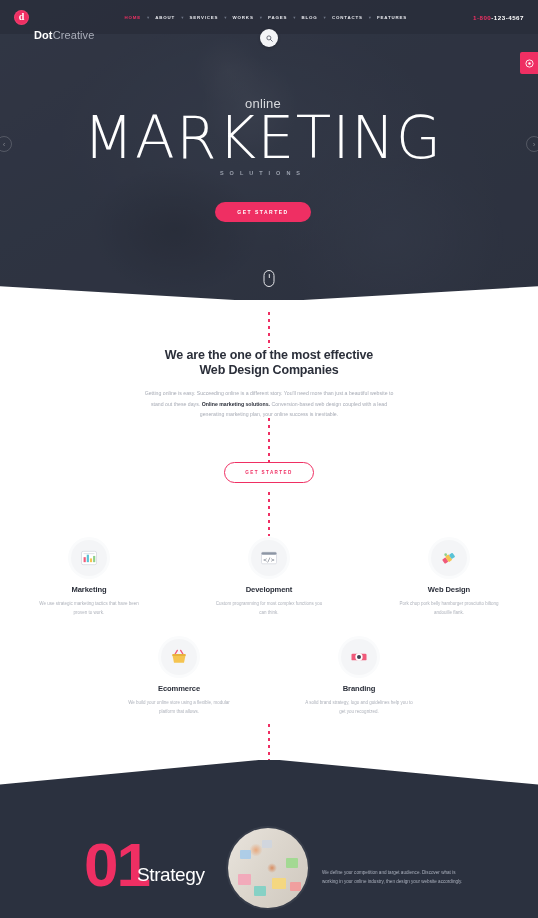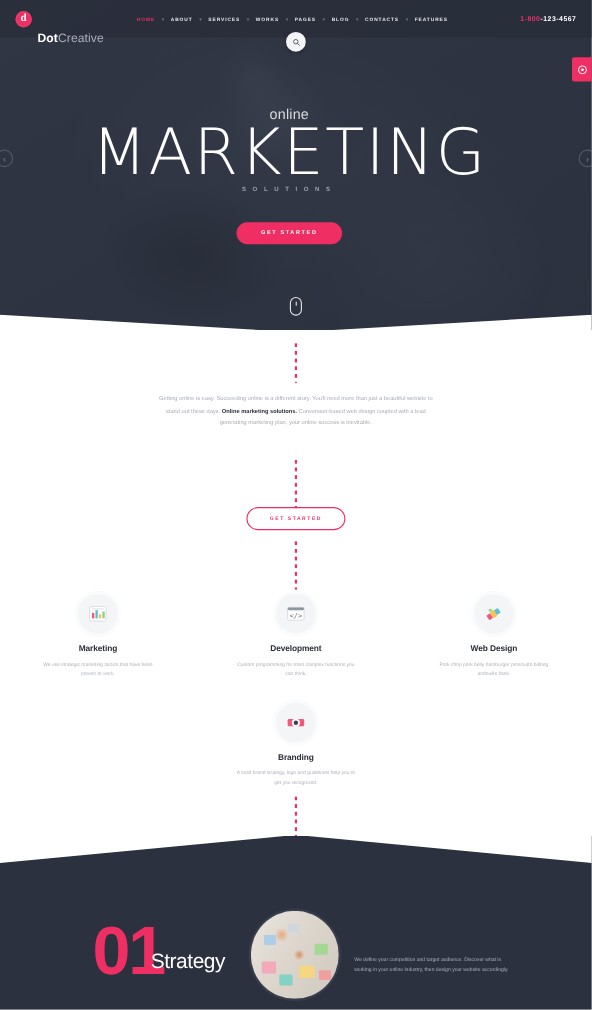--- a/index.html
+++ b/index.html
@@ -287,20 +287,24 @@
       <circle cx="8" cy="8" r="2.2" fill="#ffffff"></circle>
     </svg>
   </div>
 
   <div class="dots" style="top:312px;height:36px;"></div>
   <div class="dots" style="top:418px;height:44px;"></div>
   <div class="dots" style="top:492px;height:44px;"></div>
   <div class="dots" style="top:724px;height:44px;"></div>
 
   <section class="intro">
+    <h2>
+      <span>We are the one of the most effective</span><br>
+      <span>Web Design Companies</span>
+    </h2>
     <p>
       <span>Getting online is easy. Succeeding online is a different story. You'll need more than just a beautiful website to stand out these days. </span><b>Online marketing solutions.</b><span> Conversion-based web design coupled with a lead generating marketing plan, your online success is inevitable.</span>
     </p>
   </section>
 
   <div class="cta-wrap">
     <button class="btn-outline">GET STARTED</button>
   </div>
 
   <section class="services">
@@ -345,20 +349,32 @@
           </svg>
         </div>
         <h4>Web Design</h4>
         <p>Pork chop pork belly hamburger prosciutto biltong andouille flank.</p>
       </div>
     </div>
 
     <div class="srow">
 
 
+      <div class="service">
+        <div class="sicon">
+          <svg width="20" height="20" viewBox="0 0 24 24">
+            <path d="M7 9 L10 4" stroke="#f05a7a" stroke-width="1.6" fill="none" stroke-linecap="round"></path>
+            <path d="M17 9 L14 4" stroke="#f05a7a" stroke-width="1.6" fill="none" stroke-linecap="round"></path>
+            <path d="M4 9 H20 L18 19 H6 Z" fill="#f5c451"></path>
+            <rect x="4" y="8.4" width="16" height="2.4" rx="1" fill="#e8b23c"></rect>
+          </svg>
+        </div>
+        <h4>Ecommerce</h4>
+        <p>We build your online store using a flexible, modular platform that allows.</p>
+      </div>
 
       <div class="service">
         <div class="sicon">
           <svg width="20" height="20" viewBox="0 0 24 24">
             <rect x="3" y="8" width="18" height="8" rx="1.4" fill="#f05a7a"></rect>
             <circle cx="12" cy="12" r="4.4" fill="#fff"></circle>
             <circle cx="12" cy="12" r="2.4" fill="#3c4252"></circle>
           </svg>
         </div>
         <h4>Branding</h4>

